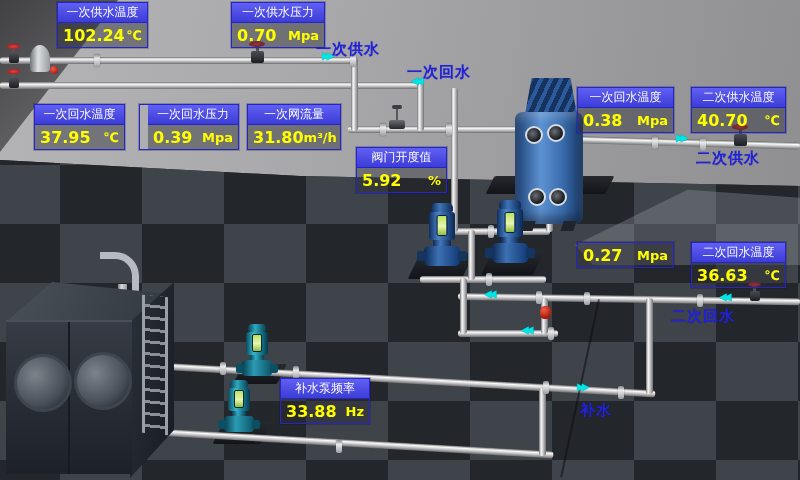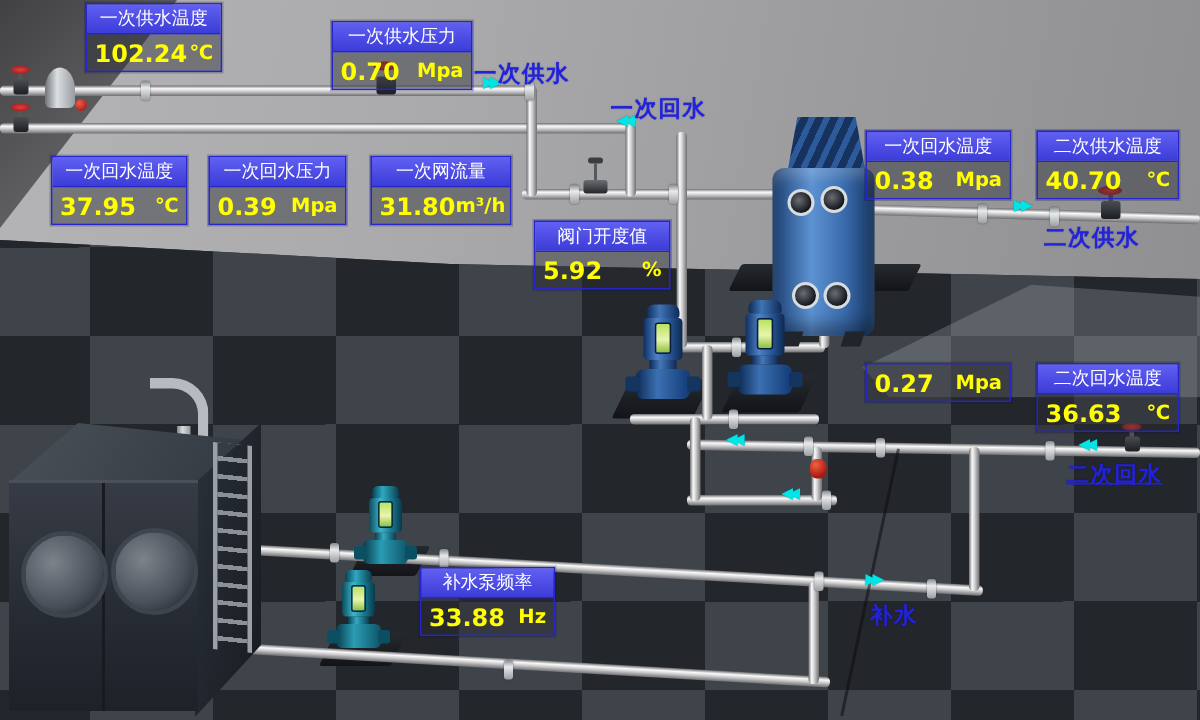--- a/index.html
+++ b/index.html
@@ -288,35 +288,35 @@
 
   <div class="sensor-line" style="left:598px;top:299px;height:182px;transform:rotate(12deg);"></div>
 
   <div class="slabel" style="left:57px;top:2px;width:89px;">
     <div class="lt">一次供水温度</div>
     <div class="lv">
         <span class="num">102.24</span>
         <span class="unit">℃</span>
       </div>
   </div>
-  <div class="slabel" style="left:221px;top:2px;width:92px;margin-top:12px;">
+  <div class="slabel" style="left:231px;top:2px;width:92px;">
     <div class="lt">一次供水压力</div>
     <div class="lv">
         <span class="num">0.70</span>
         <span class="unit">Mpa</span>
       </div>
   </div>
   <div class="slabel" style="left:34px;top:104px;width:89px;">
     <div class="lt">一次回水温度</div>
     <div class="lv">
         <span class="num">37.95</span>
         <span class="unit">℃</span>
       </div>
   </div>
-  <div class="slabel" style="left:139px;top:104px;width:90px;">
+  <div class="slabel" style="left:139px;top:104px;width:90px;padding-left:8px;">
     <div class="lt">一次回水压力</div>
     <div class="lv">
         <span class="num">0.39</span>
         <span class="unit">Mpa</span>
       </div>
   </div>
   <div class="slabel" style="left:247px;top:104px;width:92px;">
     <div class="lt">一次网流量</div>
     <div class="lv">
         <span class="num">31.80</span>
@@ -361,16 +361,16 @@
     <div class="lt">补水泵频率</div>
     <div class="lv">
         <span class="num">33.88</span>
         <span class="unit">Hz</span>
       </div>
   </div>
 
   <div class="plabel" style="left:316px;top:40px;">一次供水</div>
   <div class="plabel" style="left:407px;top:63px;">一次回水</div>
   <div class="plabel" style="left:696px;top:149px;">二次供水</div>
-  <div class="plabel" style="left:711px;top:307px;text-decoration:underline;">二次回水</div>
+  <div class="plabel" style="left:671px;top:307px;">二次回水</div>
   <div class="plabel" style="left:580px;top:401px;">补水</div>
 
 </div>
 
 </body></html>

